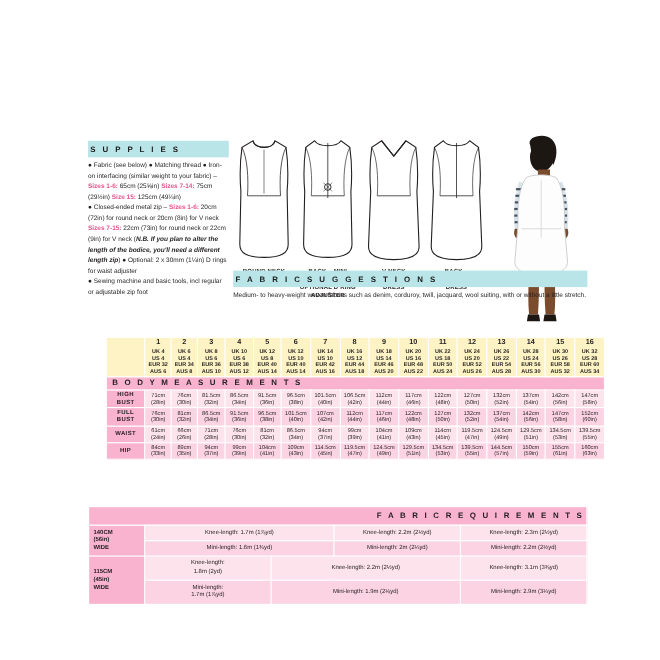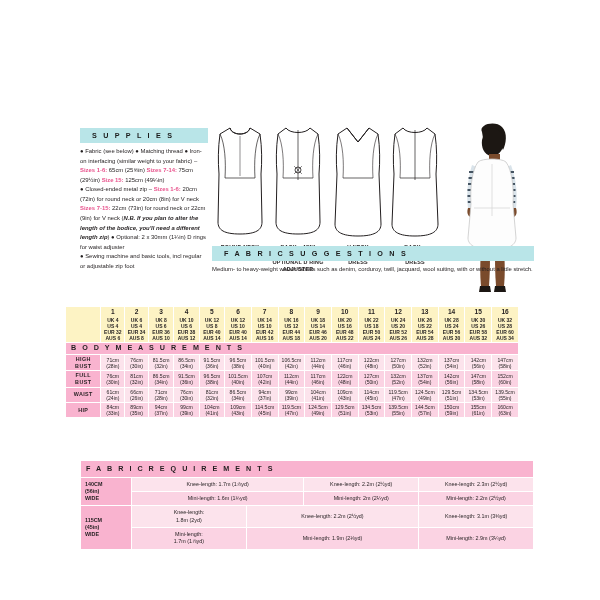--- a/index.html
+++ b/index.html
@@ -12,21 +12,21 @@
   }
   .page{position:relative;width:600px;height:600px;}
 
   
   .sec-head{
     background:#b9e5e8;
     color:#1b1b1b;
     font-size:7.2px;
     font-weight:bold;
     letter-spacing:2.2px;
-    padding:3px 6px 3px 12px;
+    padding:3px 6px 3px 2px;
     box-sizing:border-box;
   }
 
   
   .supplies{
     position:absolute;left:80px;top:128px;width:128px;
   }
   .supplies .body{
     font-size:5.9px;
     line-height:1.62;
@@ -59,21 +59,21 @@
   }
 
   
   .fabsug{position:absolute;left:212px;top:246px;width:322px;}
   .fabsug .body{
     font-size:5.9px;line-height:1.6;margin-top:4px;
   }
 
   
   .sizetable{
-    position:absolute;left:65px;top:306px;width:454px;
+    position:absolute;left:96px;top:306px;width:454px;
     border-collapse:collapse;
     font-size:5.1px;
   }
   .sizetable td,.sizetable th{
     border:0.6px solid #ffffff;
     padding:1px 1px;
     text-align:center;
     vertical-align:middle;
     line-height:1.22;
   }
@@ -101,21 +101,21 @@
     position:absolute;left:80px;top:460px;width:454px;
     border-collapse:collapse;font-size:5.4px;
   }
   .fabreq td{
     border:0.6px solid #ffffff;
     padding:3px 2px;
     text-align:center;vertical-align:middle;line-height:1.35;
   }
   .fabreq .hdr{
     background:#f9b3cf;font-weight:bold;letter-spacing:2px;
-    text-align:left;padding-left:5px;font-size:7.2px;
+    text-align:right;padding-left:5px;font-size:7.2px;
   }
   .fabreq .wlabel{
     background:#f9b3cf;font-weight:bold;text-align:left;
     padding-left:4px;width:44px;font-size:5.4px;line-height:1.3;
   }
   .fabreq .cell{background:#fce3ec;}
   .fabreq .cell.alt{background:#fbd3e3;}
 </style>
 </head>
 <body>

